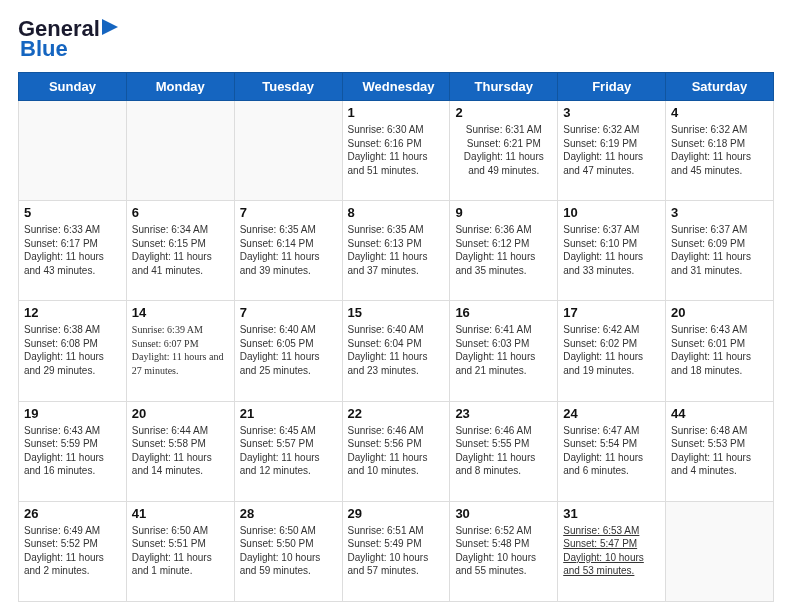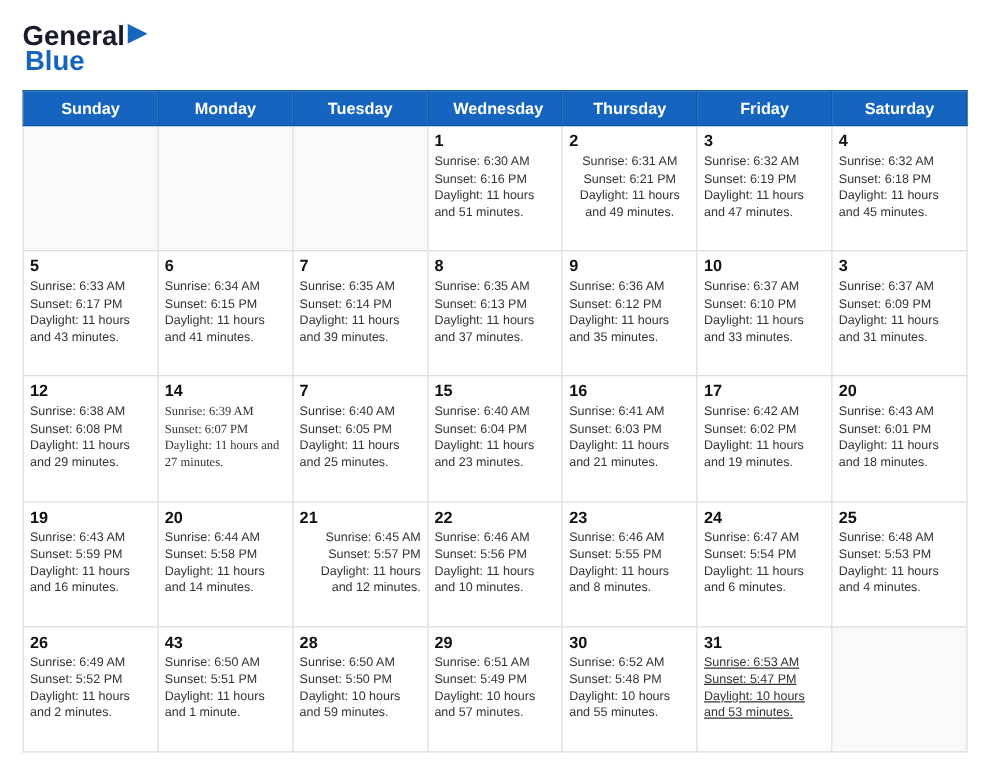--- a/index.html
+++ b/index.html
@@ -250,21 +250,21 @@
 Daylight: 11 hours and 16 minutes.</div>
           </td>
           <td>
             <span class="day-number">20</span>
             <div class="cell-text" style="white-space: pre-line;">Sunrise: 6:44 AM
 Sunset: 5:58 PM
 Daylight: 11 hours and 14 minutes.</div>
           </td>
           <td>
             <span class="day-number">21</span>
-            <div class="cell-text" style="white-space: pre-line; text-align: right;">Sunrise: 6:45 AM
+            <div class="cell-text" style="white-space: pre-line;">Sunrise: 6:45 AM
 Sunset: 5:57 PM
 Daylight: 11 hours and 12 minutes.</div>
           </td>
           <td>
             <span class="day-number">22</span>
             <div class="cell-text" style="white-space: pre-line;">Sunrise: 6:46 AM
 Sunset: 5:56 PM
 Daylight: 11 hours and 10 minutes.</div>
           </td>
           <td>
@@ -273,35 +273,35 @@
 Sunset: 5:55 PM
 Daylight: 11 hours and 8 minutes.</div>
           </td>
           <td>
             <span class="day-number">24</span>
             <div class="cell-text" style="white-space: pre-line;">Sunrise: 6:47 AM
 Sunset: 5:54 PM
 Daylight: 11 hours and 6 minutes.</div>
           </td>
           <td>
-            <span class="day-number">25</span>
+            <span class="day-number">44</span>
             <div class="cell-text" style="white-space: pre-line;">Sunrise: 6:48 AM
 Sunset: 5:53 PM
 Daylight: 11 hours and 4 minutes.</div>
           </td>
         </tr>
         <tr>
           <td>
             <span class="day-number">26</span>
             <div class="cell-text" style="white-space: pre-line;">Sunrise: 6:49 AM
 Sunset: 5:52 PM
 Daylight: 11 hours and 2 minutes.</div>
           </td>
           <td>
-            <span class="day-number">43</span>
+            <span class="day-number">41</span>
             <div class="cell-text" style="white-space: pre-line;">Sunrise: 6:50 AM
 Sunset: 5:51 PM
 Daylight: 11 hours and 1 minute.</div>
           </td>
           <td>
             <span class="day-number">28</span>
             <div class="cell-text" style="white-space: pre-line;">Sunrise: 6:50 AM
 Sunset: 5:50 PM
 Daylight: 10 hours and 59 minutes.</div>
           </td>

